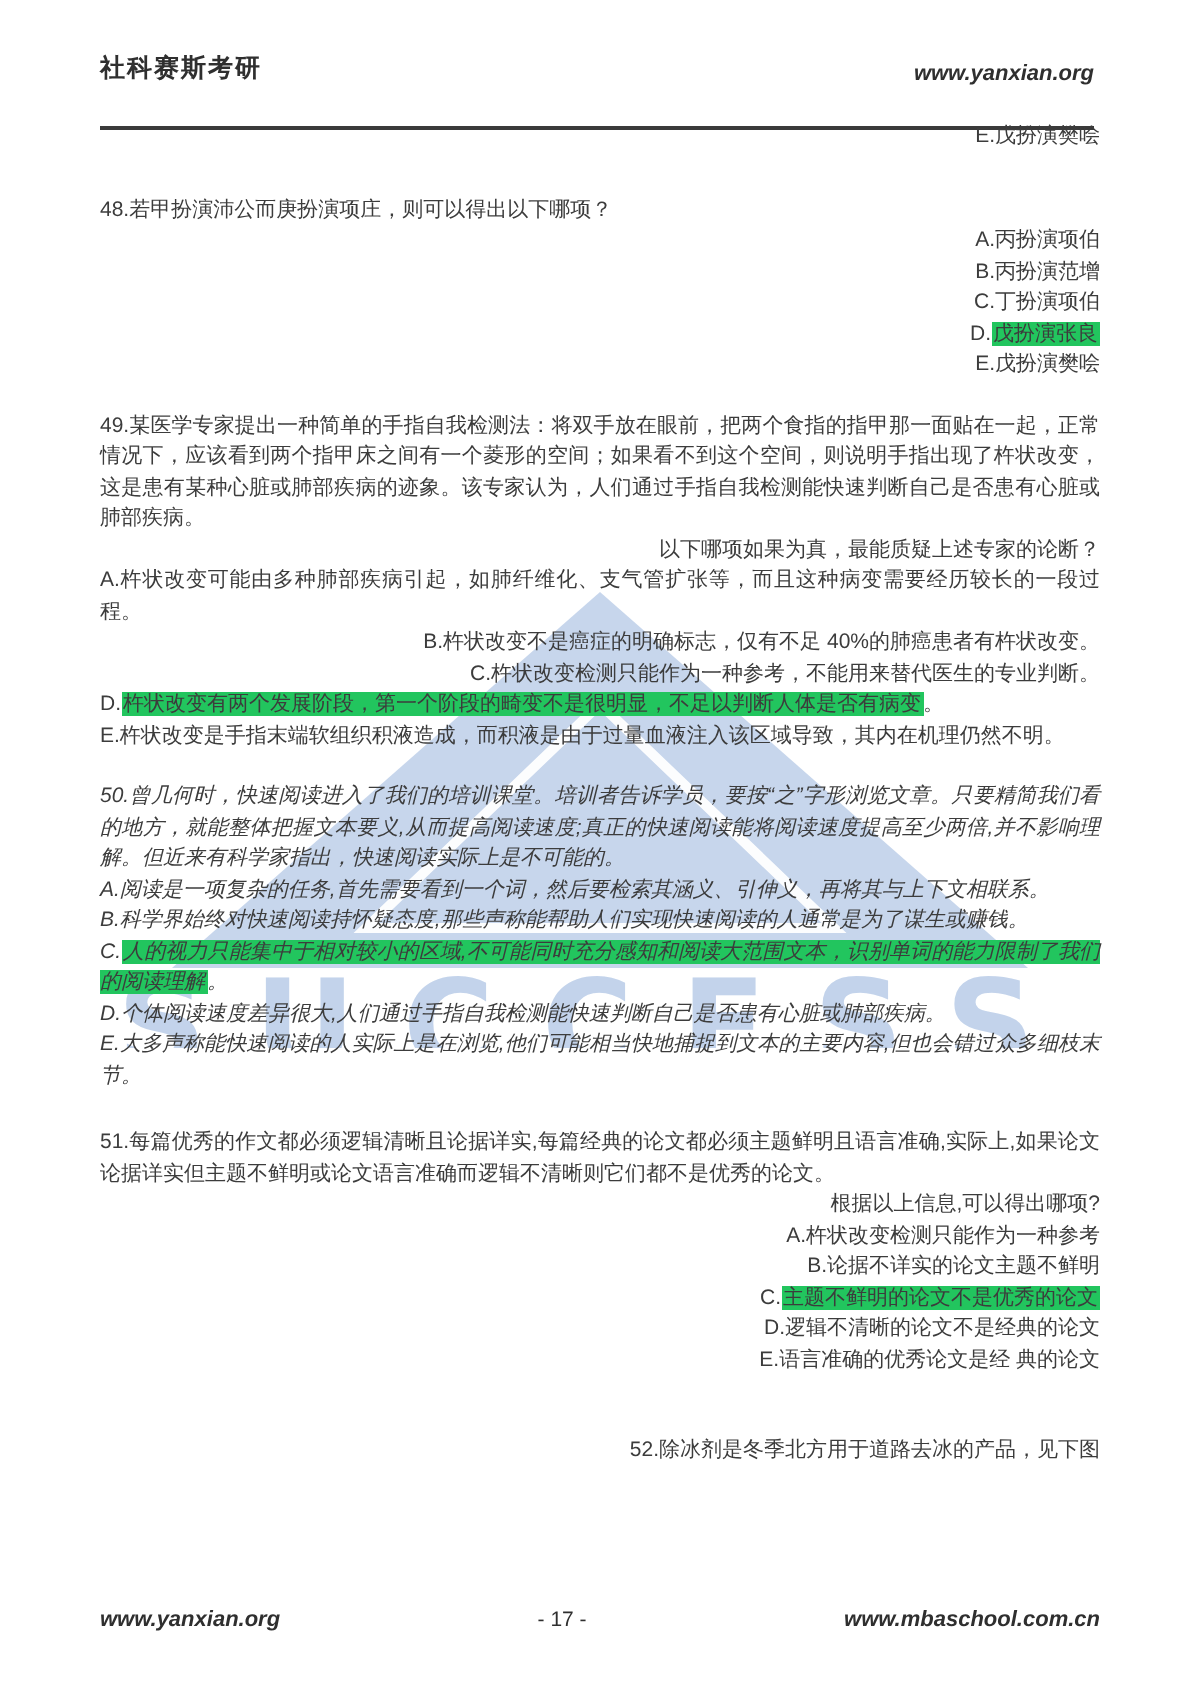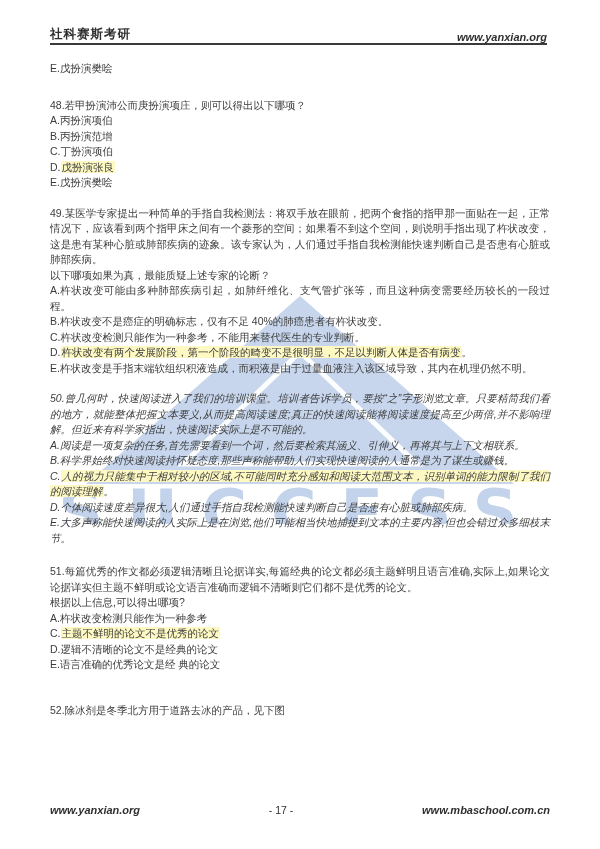--- a/index.html
+++ b/index.html
@@ -10,39 +10,39 @@
     margin:0 auto;
     overflow:hidden;
     font-family:"Liberation Sans","DejaVu Sans",sans-serif;
     color:#3c3c3c;
   }
   
   .header{
     position:absolute;left:50px;right:53px;top:26px;
     display:flex;justify-content:space-between;align-items:flex-end;
     border-bottom:2px solid #3a3a3a;
-    padding-bottom:0;
+    padding-bottom:20px;
   }
   .brand{font-size:12.5px;font-weight:bold;color:#2f2f2f;letter-spacing:1px;}
   .hdr-url{font-size:11px;font-weight:bold;font-style:italic;color:#2f2f2f;}
   
   .watermark{position:absolute;left:0;top:0;z-index:0;pointer-events:none;}
   
   .content{
     position:absolute;left:50px;right:50px;top:61px;z-index:1;
     font-size:10.5px;line-height:15.5px;
   }
   .para{margin:0;text-align:justify;}
-  .line{margin:0;}
+  .line{margin:0;text-align:right;}
   .blk48{margin-top:21px;}
   .blk49{margin-top:15px;}
   .blk50{margin-top:15px;font-style:italic;}
   .blk51{margin-top:18px;}
   .blk52{margin-top:30px;}
-  mark.hl{background:#fef9c3;color:inherit;padding:0 1px;}
+  mark.hl{background:#22c55e;color:inherit;padding:0 1px;}
   
   .footer{
     position:absolute;left:50px;right:50px;top:804px;z-index:1;
     display:flex;justify-content:space-between;align-items:baseline;
   }
   .ftr-url{font-size:11px;font-weight:bold;font-style:italic;color:#2f2f2f;}
   .ftr-page{font-size:10.5px;color:#2f2f2f;}
 </style>
 </head>
 <body>
@@ -92,20 +92,21 @@
       <p class="para">B.科学界始终对快速阅读持怀疑态度,那些声称能帮助人们实现快速阅读的人通常是为了谋生或赚钱。</p>
       <p class="para"><span>C.</span><mark class="hl">人的视力只能集中于相对较小的区域,不可能同时充分感知和阅读大范围文本，识别单词的能力限制了我们的阅读理解</mark><span>。</span></p>
       <p class="para">D.个体阅读速度差异很大,人们通过手指自我检测能快速判断自己是否患有心脏或肺部疾病。</p>
       <p class="para">E.大多声称能快速阅读的人实际上是在浏览,他们可能相当快地捕捉到文本的主要内容,但也会错过众多细枝末节。</p>
     </div>
 
     <div class="blk51">
       <p class="para">51.每篇优秀的作文都必须逻辑清晰且论据详实,每篇经典的论文都必须主题鲜明且语言准确,实际上,如果论文论据详实但主题不鲜明或论文语言准确而逻辑不清晰则它们都不是优秀的论文。</p>
       <p class="line">根据以上信息,可以得出哪项?</p>
       <p class="line">A.杵状改变检测只能作为一种参考</p>
+      <p class="line">B.论据不详实的论文主题不鲜明</p>
       <p class="line"><span>C.</span><mark class="hl">主题不鲜明的论文不是优秀的论文</mark></p>
       <p class="line">D.逻辑不清晰的论文不是经典的论文</p>
       <p class="line">E.语言准确的优秀论文是经 典的论文</p>
     </div>
 
     <div class="blk52">
       <p class="line">52.除冰剂是冬季北方用于道路去冰的产品，见下图</p>
     </div>
 
   </div>

